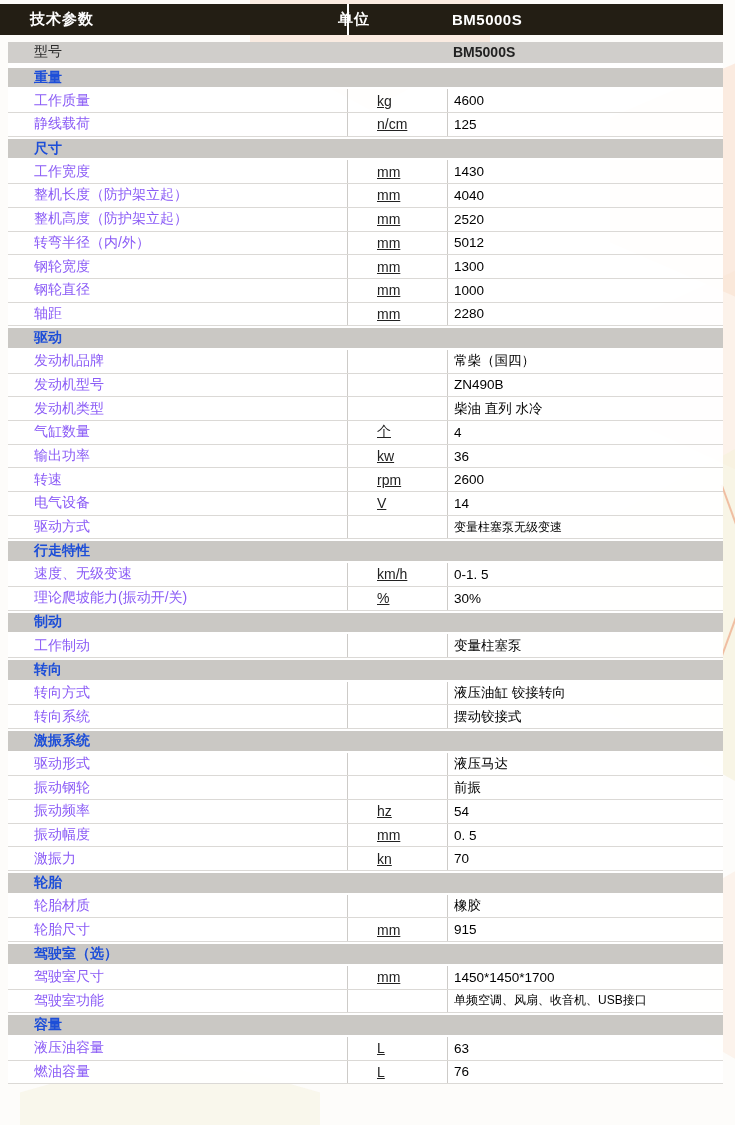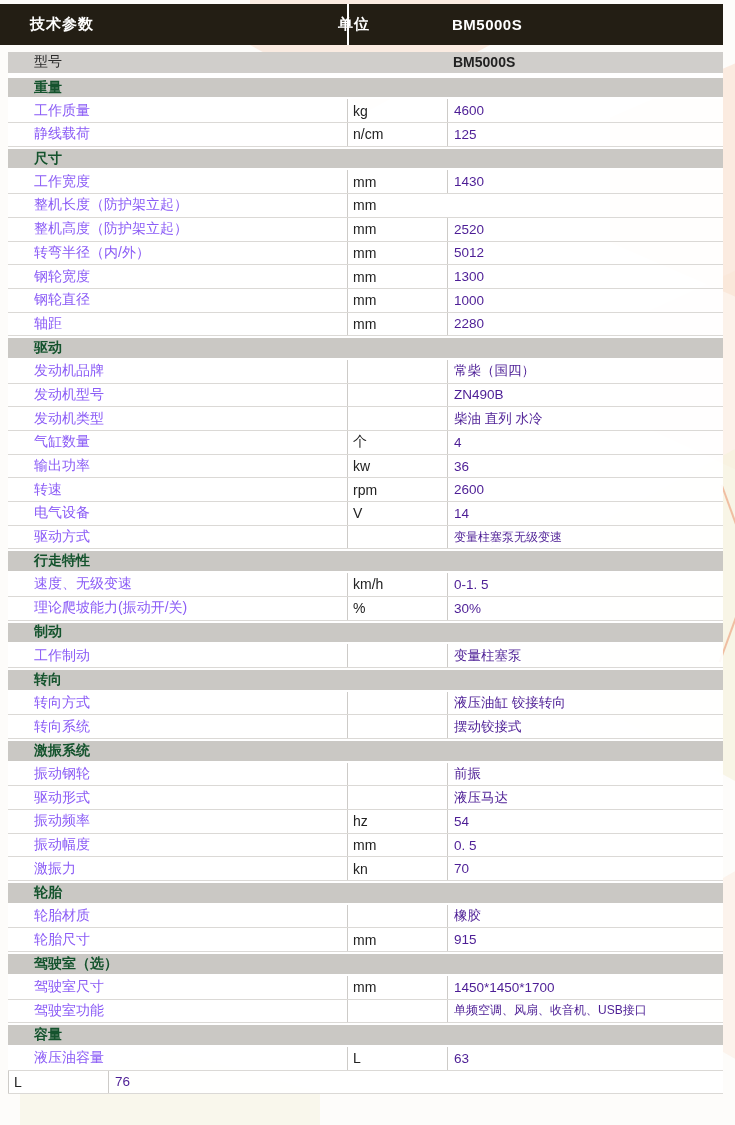--- a/index.html
+++ b/index.html
@@ -26,60 +26,60 @@
   .hex-e{left:680px;top:840px;width:220px;height:250px;background:#f9e2d2;opacity:.35;}
   .hex-d{left:20px;top:1050px;width:300px;height:170px;background:#f6f2de;opacity:.5;}
   .deco-line{position:absolute;height:2px;background:#eeb091;z-index:0;opacity:.8;}
   .deco-line.l1{left:700px;top:515px;width:66px;transform:rotate(70deg);}
   .deco-line.l2{left:698px;top:630px;width:66px;transform:rotate(-70deg);}
 
   .sheet{position:relative;z-index:1;}
 
   
   .thead{
-    position:relative;margin-top:4px;width:723px;height:41px;
+    position:relative;margin-top:4px;width:723px;height:31px;
     background:var(--header-bg);color:#fff;font-weight:bold;font-size:15px;
     display:flex;align-items:center;
   }
   .thead .title{padding-left:30px;letter-spacing:1px;}
   .thead .vdiv{position:absolute;left:347px;top:0;bottom:0;width:2px;background:#fff;}
   .thead .unit-label{position:absolute;left:338px;letter-spacing:1px;}
   .thead .model-label{position:absolute;left:452px;letter-spacing:.5px;}
 
   
   .tbody{margin:7px 0 0 8px;width:715px;display:flex;flex-direction:column;}
   .row{height:var(--rh);box-sizing:border-box;display:flex;align-items:stretch;flex:none;}
   .section-row{
     background:var(--section-bg);
     border-top:2px solid #fff;border-bottom:2px solid #fff;
     align-items:center;
   }
   .section-row .section-title{
-    padding-left:26px;font-weight:bold;font-size:14px;color:#14532d;
+    padding-left:26px;font-weight:bold;font-size:14px;color:#1d4ed8;
   }
   .model-row{
     background:var(--model-bg);
     border-bottom:3px solid #fff;align-items:center;
   }
   .model-row .c-label{font-size:14px;color:#2b2b2b;}
   .model-row .c-value{font-size:14px;color:#222;font-weight:bold;}
   .data-row{background:rgba(255,255,255,.93);border-bottom:1px solid var(--row-border);}
   .c-label{
     flex:0 0 339px;box-sizing:border-box;padding-left:26px;
     display:flex;align-items:center;font-size:14px;color:#8b5cf6;
   }
   .c-unit{
-    flex:0 0 100px;box-sizing:border-box;padding-left:5px;
+    flex:0 0 100px;box-sizing:border-box;padding-left:29px;
     border-left:1px solid var(--divider);
-    display:flex;align-items:center;font-size:14px;color:#222;
+    display:flex;align-items:center;font-size:14px;color:#222;text-decoration:underline;
   }
   .c-value{
     flex:1 1 auto;box-sizing:border-box;padding-left:6px;
     border-left:1px solid var(--divider);
-    display:flex;align-items:center;font-size:13.5px;color:#4c1d95;
+    display:flex;align-items:center;font-size:13.5px;color:#000000;
   }
   .c-value.small{font-size:12px;}
 </style>
 </head>
 <body>
 
 <div class="hex hex-a"></div>
 <div class="hex hex-b"></div>
 <div class="hex hex-b2"></div>
 <div class="hex hex-c"></div>
@@ -120,20 +120,21 @@
         <div class="section-title">尺寸</div>
       </div>
       <div class="row data-row">
         <div class="c-label">工作宽度</div>
         <div class="c-unit">mm</div>
         <div class="c-value">1430</div>
       </div>
       <div class="row data-row">
         <div class="c-label">整机长度（防护架立起）</div>
         <div class="c-unit">mm</div>
+        <div class="c-value">4040</div>
       </div>
       <div class="row data-row">
         <div class="c-label">整机高度（防护架立起）</div>
         <div class="c-unit">mm</div>
         <div class="c-value">2520</div>
       </div>
       <div class="row data-row">
         <div class="c-label">转弯半径（内/外）</div>
         <div class="c-unit">mm</div>
         <div class="c-value">5012</div>
@@ -227,28 +228,28 @@
       </div>
       <div class="row data-row">
         <div class="c-label">转向系统</div>
         <div class="c-unit"></div>
         <div class="c-value">摆动铰接式</div>
       </div>
       <div class="row section-row">
         <div class="section-title">激振系统</div>
       </div>
       <div class="row data-row">
+        <div class="c-label">驱动形式</div>
+        <div class="c-unit"></div>
+        <div class="c-value">液压马达</div>
+      </div>
+      <div class="row data-row">
         <div class="c-label">振动钢轮</div>
         <div class="c-unit"></div>
         <div class="c-value">前振</div>
-      </div>
-      <div class="row data-row">
-        <div class="c-label">驱动形式</div>
-        <div class="c-unit"></div>
-        <div class="c-value">液压马达</div>
       </div>
       <div class="row data-row">
         <div class="c-label">振动频率</div>
         <div class="c-unit">hz</div>
         <div class="c-value">54</div>
       </div>
       <div class="row data-row">
         <div class="c-label">振动幅度</div>
         <div class="c-unit">mm</div>
         <div class="c-value">0. 5</div>
@@ -286,17 +287,18 @@
       </div>
       <div class="row section-row">
         <div class="section-title">容量</div>
       </div>
       <div class="row data-row">
         <div class="c-label">液压油容量</div>
         <div class="c-unit">L</div>
         <div class="c-value">63</div>
       </div>
       <div class="row data-row">
+        <div class="c-label">燃油容量</div>
         <div class="c-unit">L</div>
         <div class="c-value">76</div>
       </div>
     </div>
 </div>
 
 </body></html>

